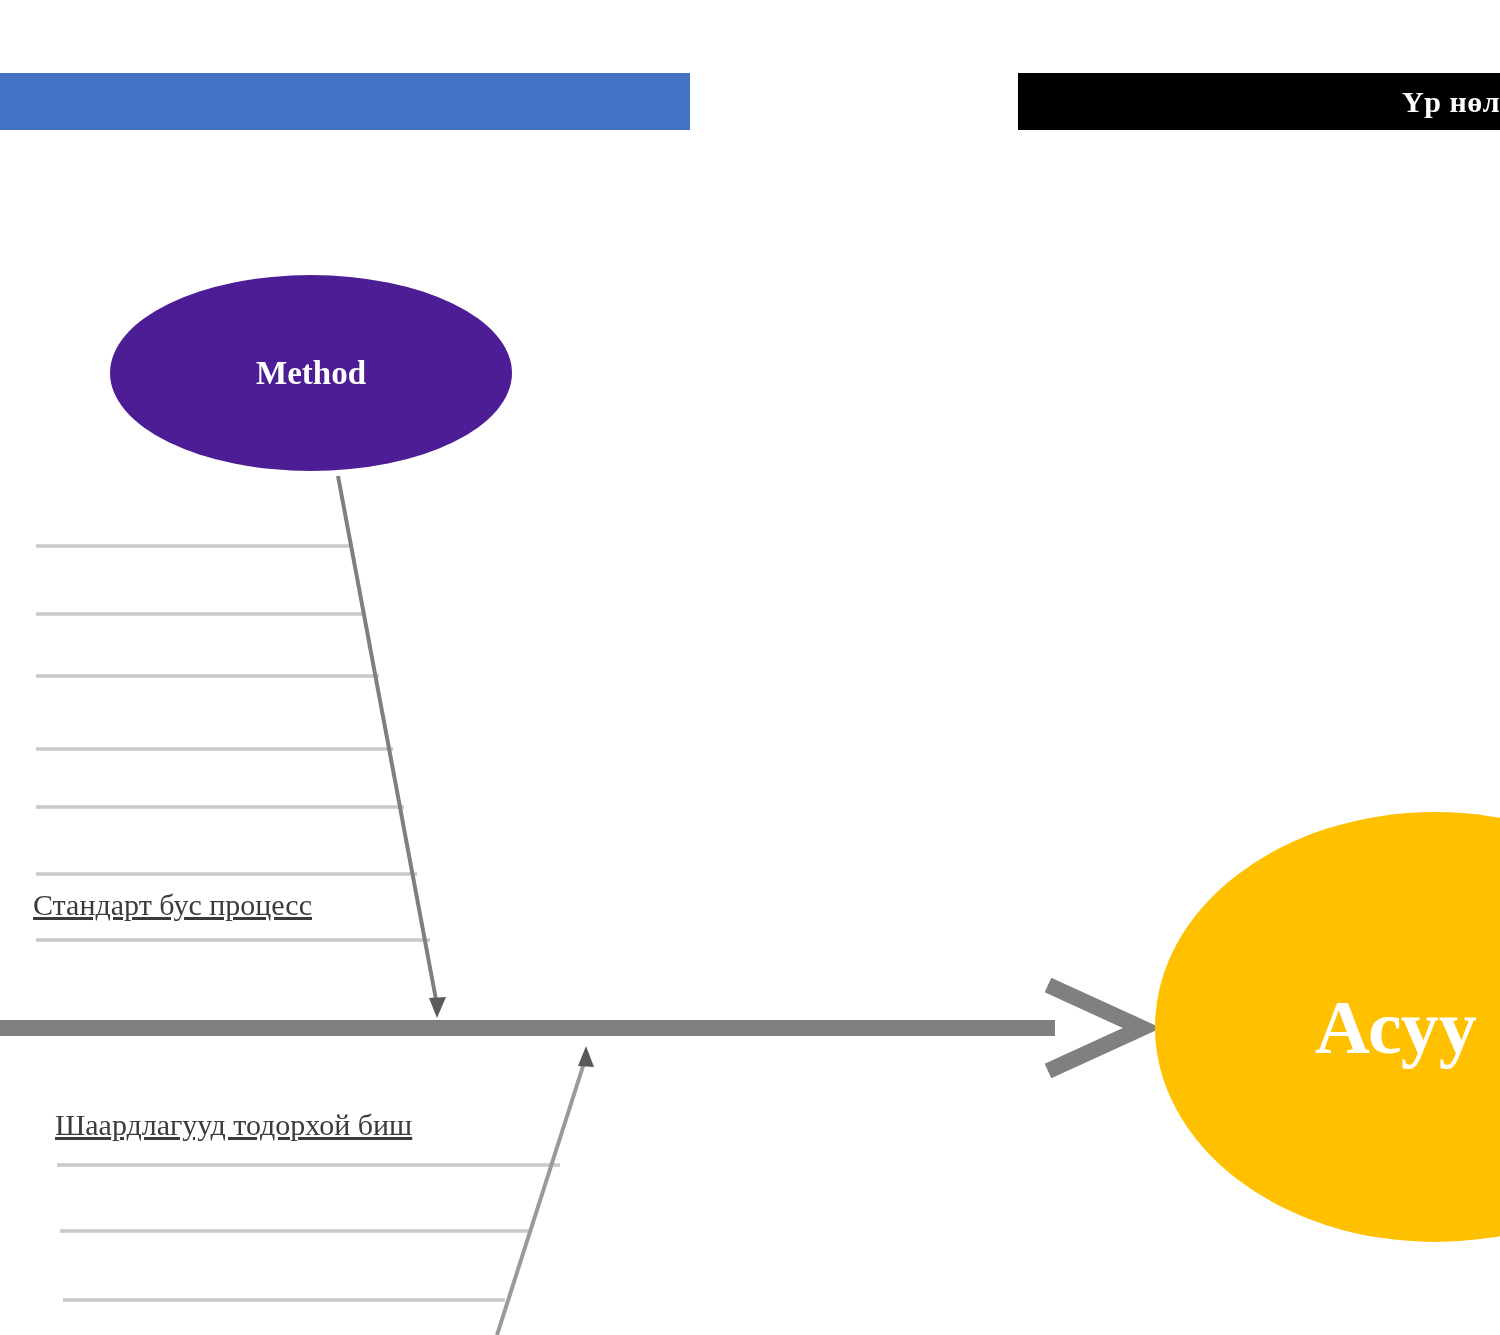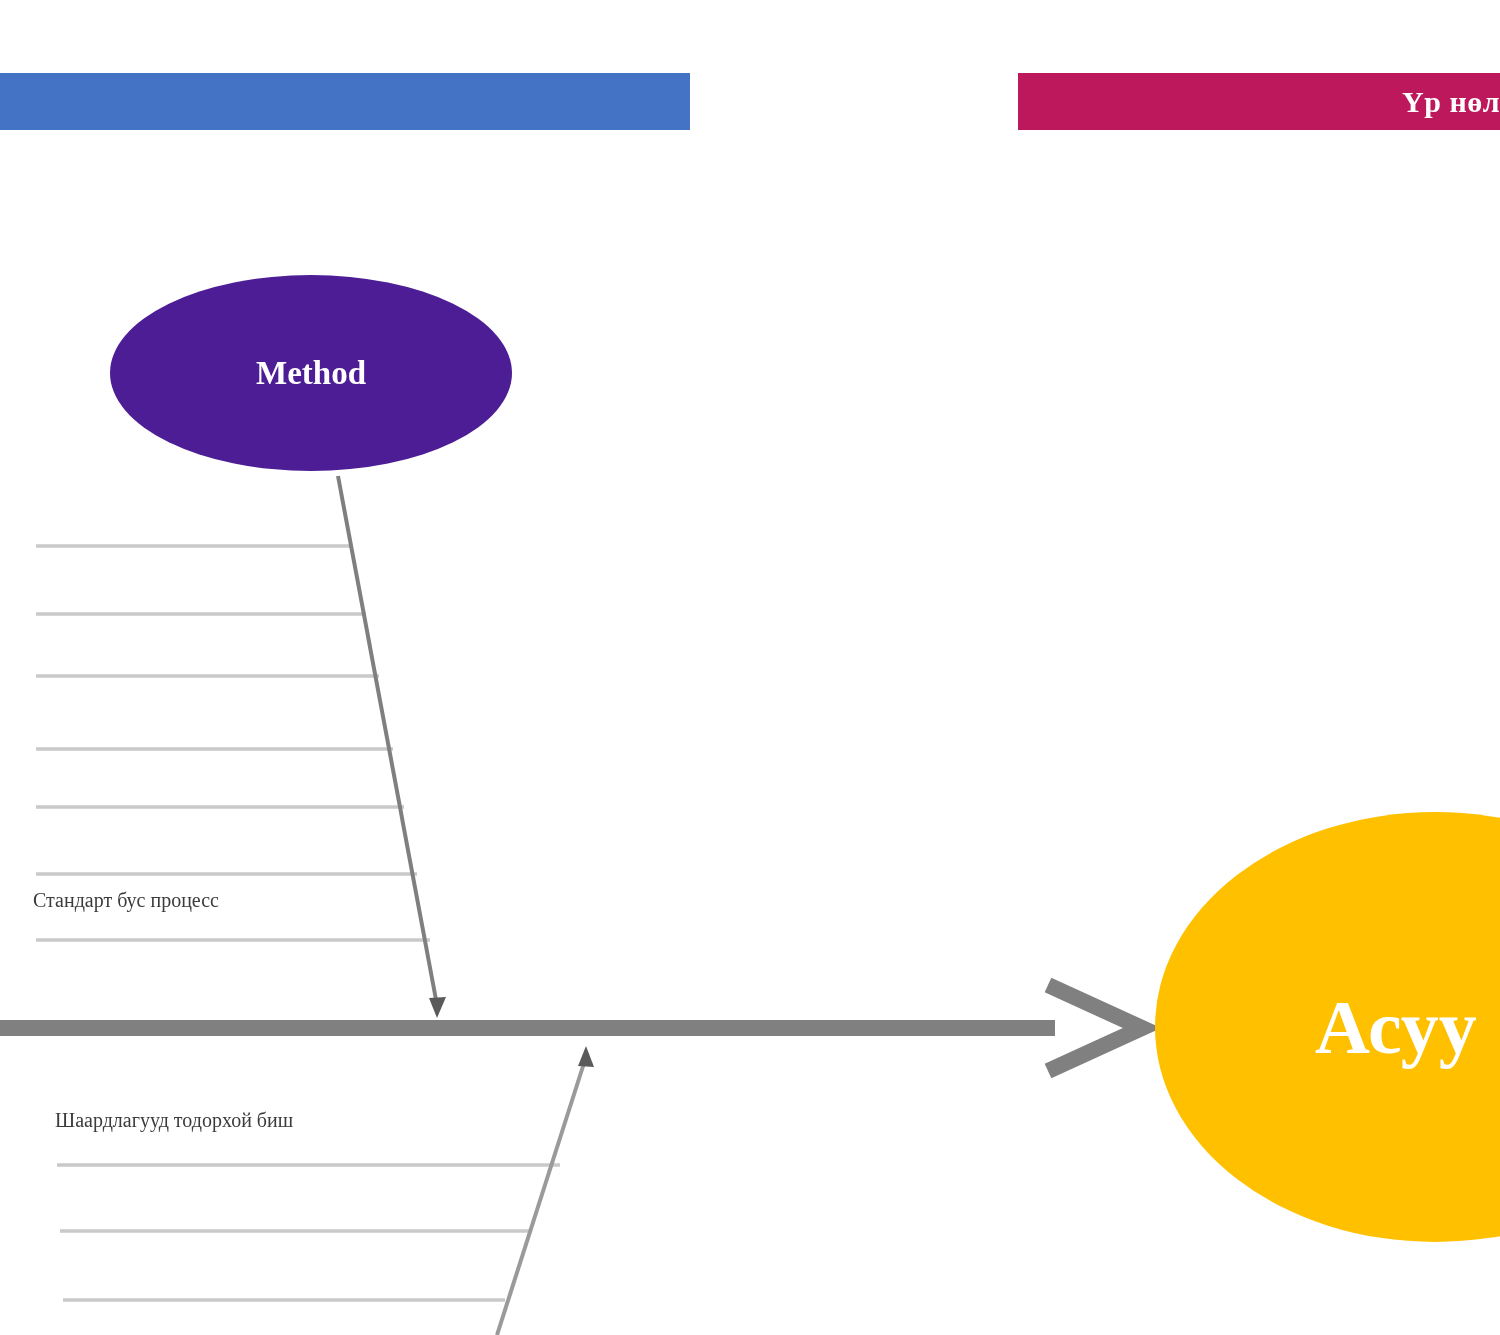--- a/index.html
+++ b/index.html
@@ -36,21 +36,21 @@
     top: 73px;
     width: 690px;
     background: #4472C4;
     justify-content: flex-start;
     padding-left: 20px;
   }
   .header-bar.yellow {
     left: 1018px;
     top: 73px;
     width: 482px;
-    background: #be185d;
+    background: #000000;
     justify-content: flex-end;
     padding-right: 0px;
   }
   .header-bar .bar-text {
     white-space: nowrap;
   }
 
   
   .cat-ellipse {
     position: absolute;
@@ -95,24 +95,25 @@
     top: 0;
     width: 1500px;
     height: 1335px;
     pointer-events: none;
   }
 
   
   .rib-label {
     position: absolute;
     color: #3b3b3b;
-    font-size: 20px;
+    font-size: 30px;
     font-family: "Liberation Serif", "DejaVu Serif", serif;
     white-space: nowrap;
     line-height: 1;
+    text-decoration: underline;
   }
   .rib-label.upper {
     left: 33px;
     top: 890px;
   }
   .rib-label.lower {
     left: 55px;
     top: 1110px;
   }
 </style>

